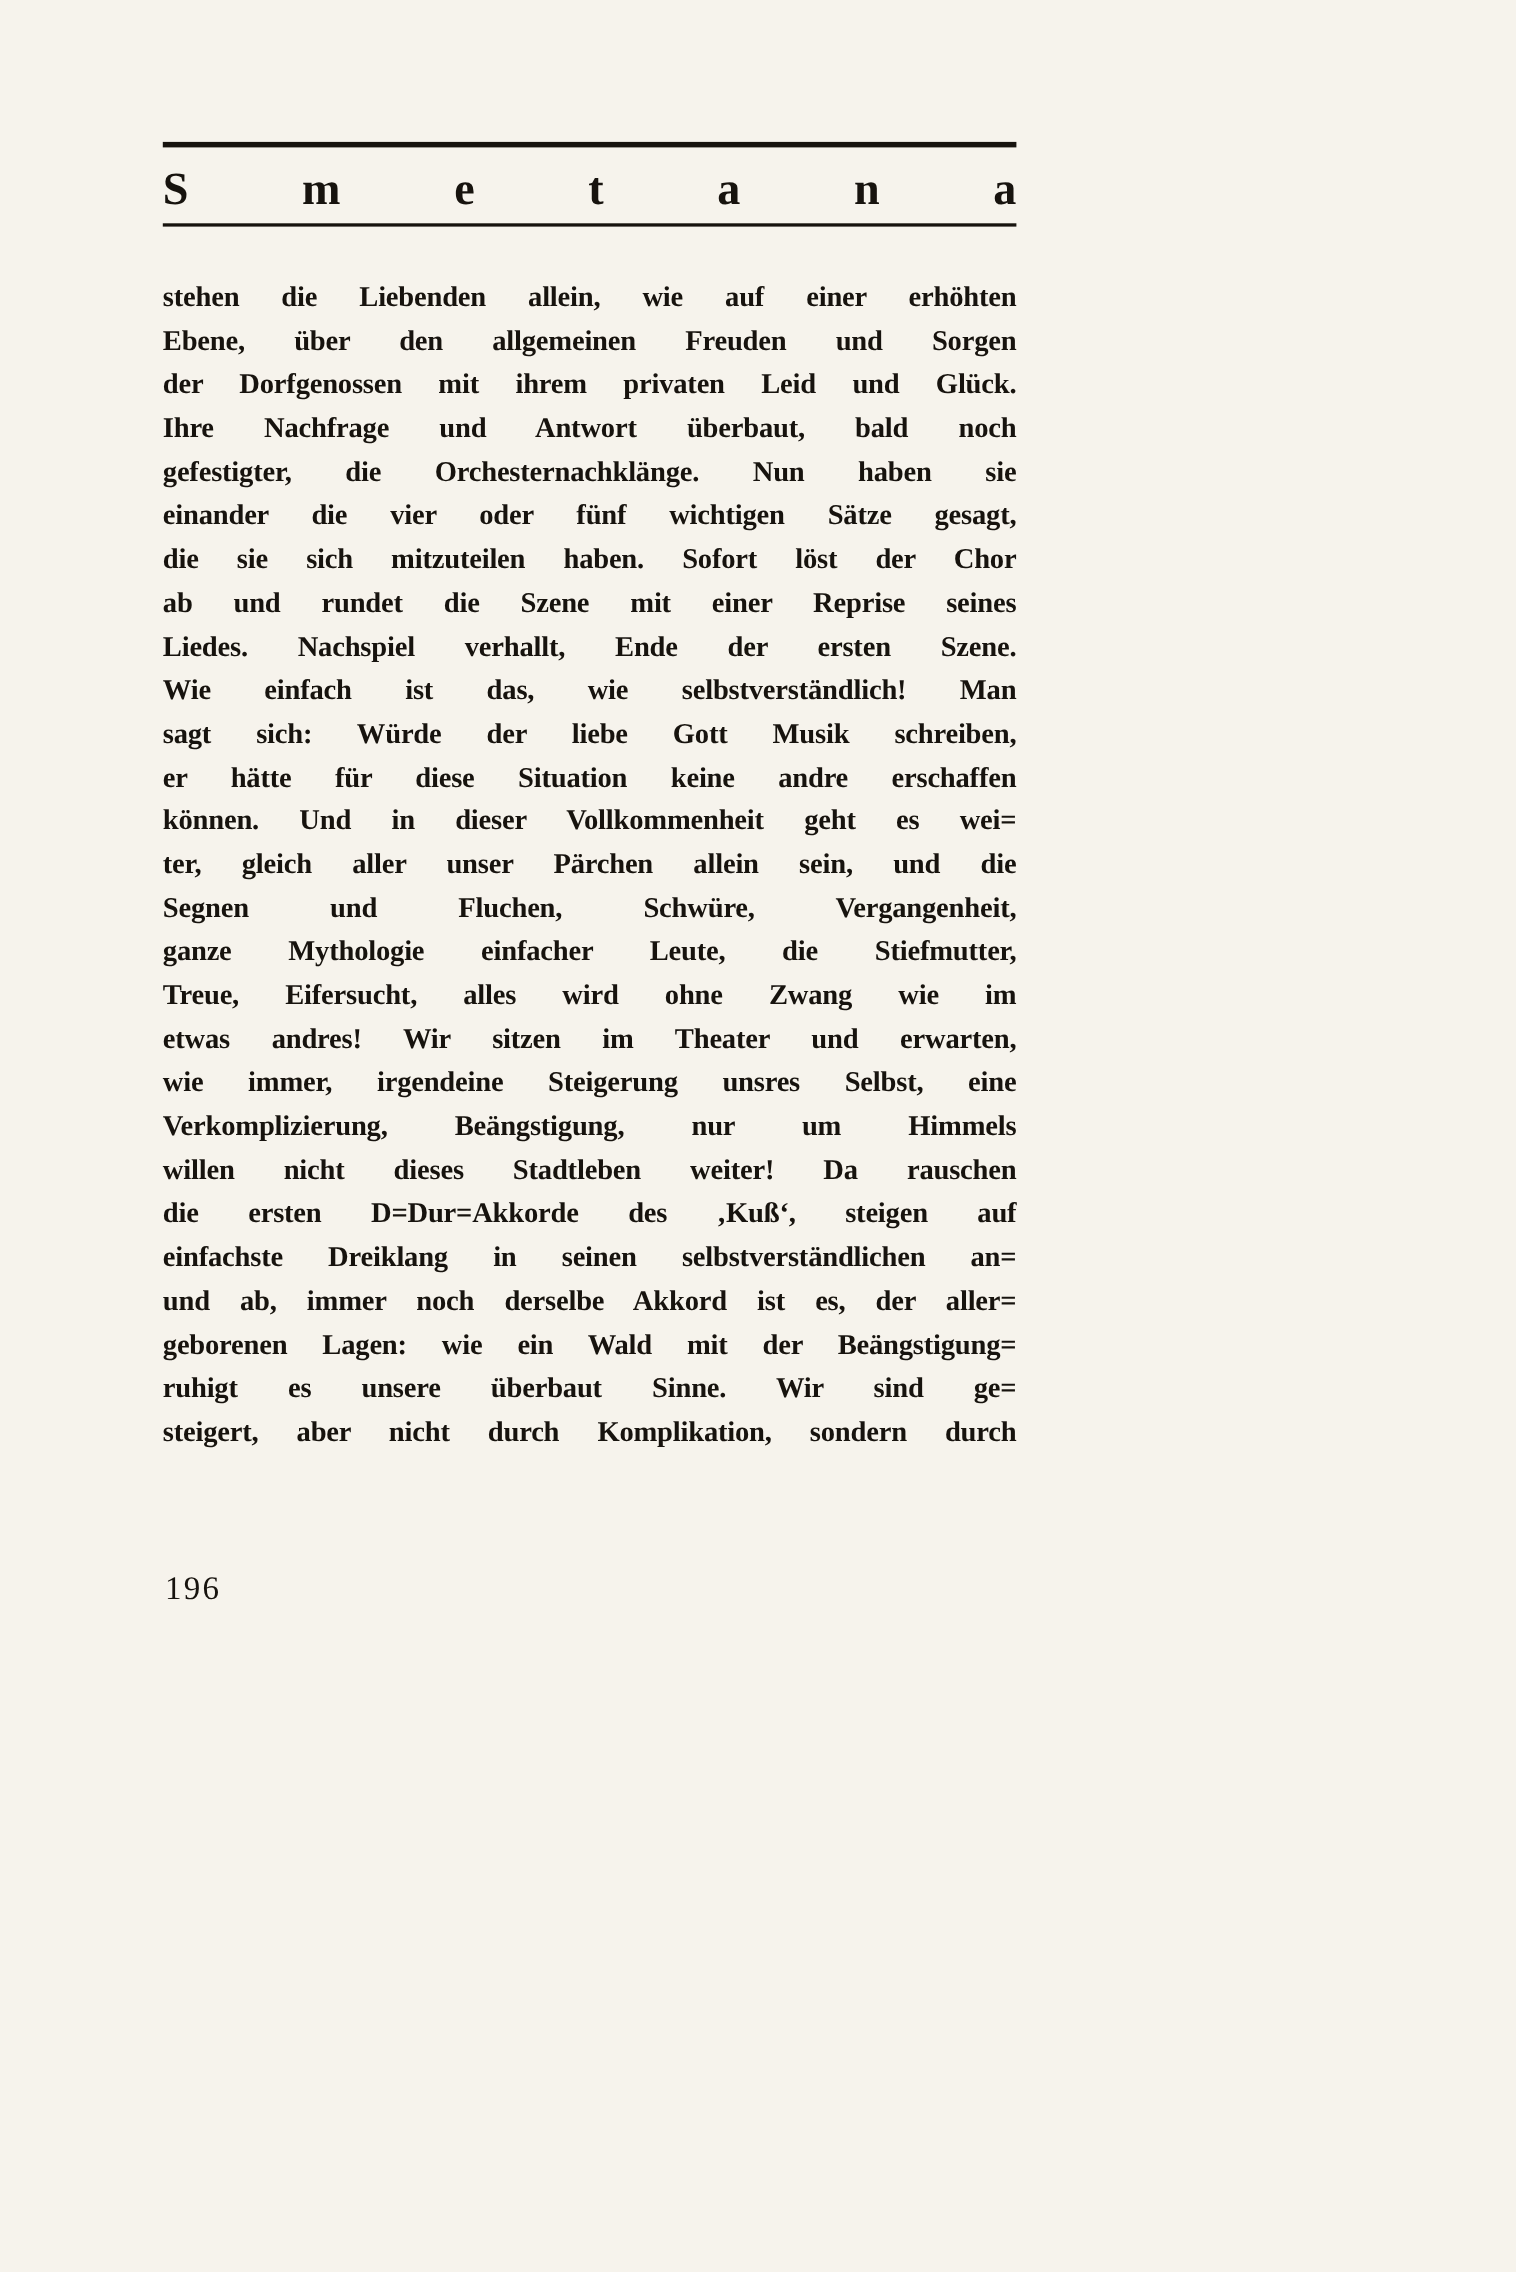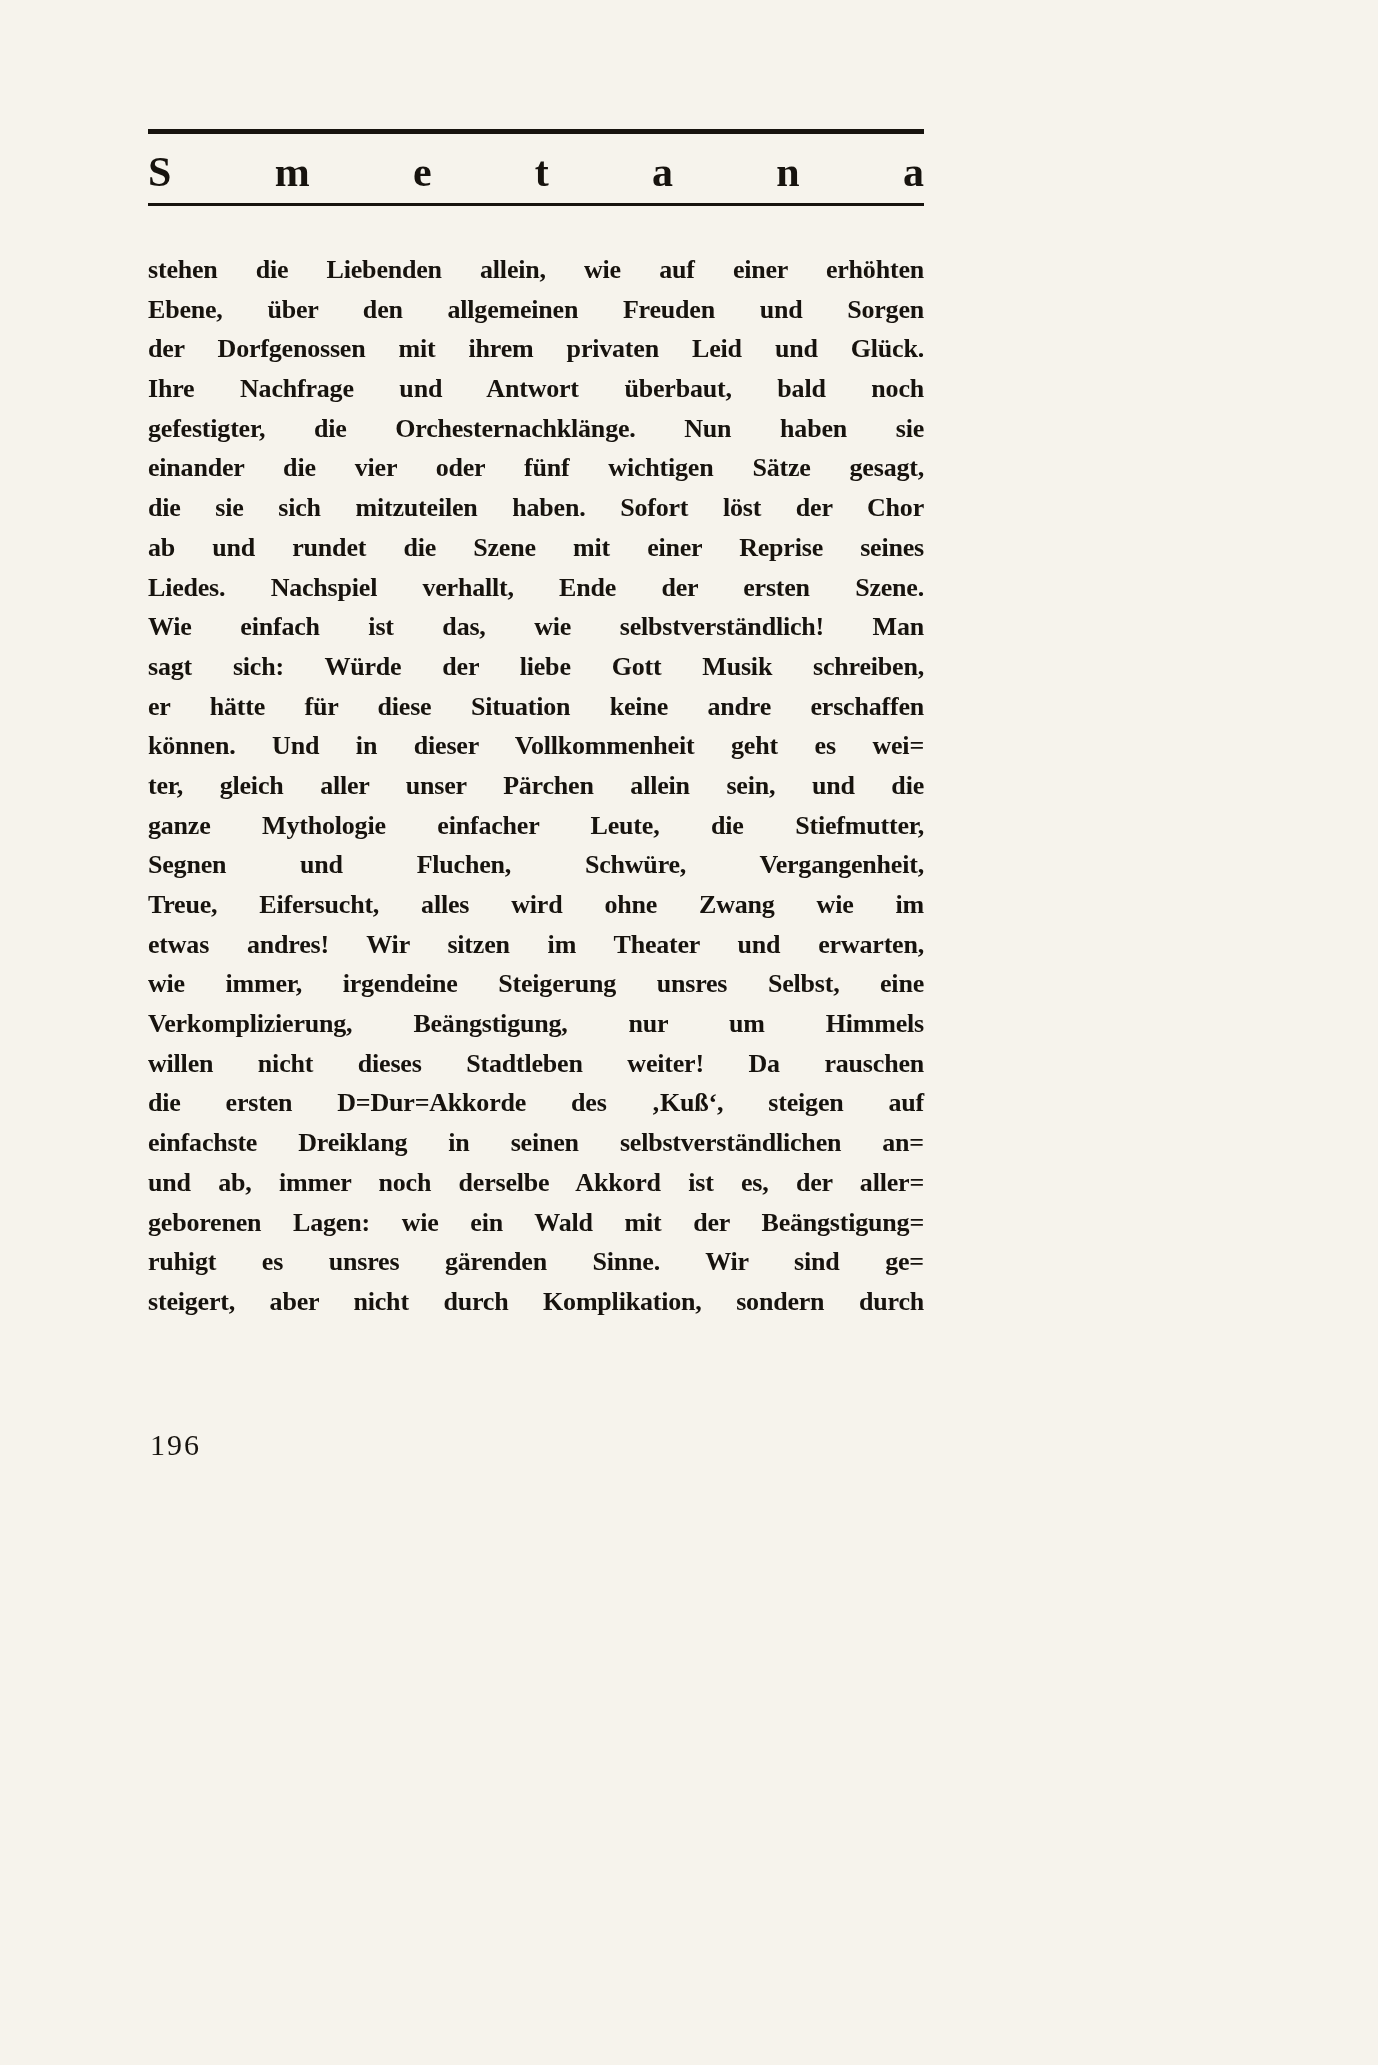--- a/index.html
+++ b/index.html
@@ -121,23 +121,23 @@
       <div class="line">Wie einfach ist das, wie selbstverständlich! Man</div>
 
       <div class="line">sagt sich: Würde der liebe Gott Musik schreiben,</div>
 
       <div class="line">er hätte für diese Situation keine andre erschaffen</div>
 
       <div class="line">können. Und in dieser Vollkommenheit geht es wei=</div>
 
       <div class="line">ter, gleich aller unser Pärchen allein sein, und die</div>
 
+      <div class="line">Segnen und Fluchen, Schwüre, Vergangenheit,</div>
+
       <div class="line">ganze Mythologie einfacher Leute, die Stiefmutter,</div>
-
-      <div class="line">Segnen und Fluchen, Schwüre, Vergangenheit,</div>
 
       <div class="line">Treue, Eifersucht, alles wird ohne Zwang wie im</div>
 
 
       <div class="line">etwas andres! Wir sitzen im Theater und erwarten,</div>
 
       <div class="line">wie immer, irgendeine Steigerung unsres Selbst, eine</div>
 
       <div class="line">Verkomplizierung, Beängstigung, nur um Himmels</div>
 
@@ -145,20 +145,20 @@
 
       <div class="line">die ersten D=Dur=Akkorde des ‚Kuß‘, steigen auf</div>
 
       <div class="line">einfachste Dreiklang in seinen selbstverständlichen an=</div>
 
       <div class="line">und ab, immer noch derselbe Akkord ist es, der aller=</div>
 
       <div class="line">geborenen Lagen: wie ein Wald mit der Beängstigung=</div>
 
 
-      <div class="line">ruhigt es unsres gärenden Sinne. Wir sind ge=</div>
+      <div class="line">ruhigt es unsere überbaut Sinne. Wir sind ge=</div>
 
       <div class="line">steigert, aber nicht durch Komplikation, sondern durch</div>
     </div>
 
   <div class="page-number">196</div>
 
 </div>
 
 </body></html>

